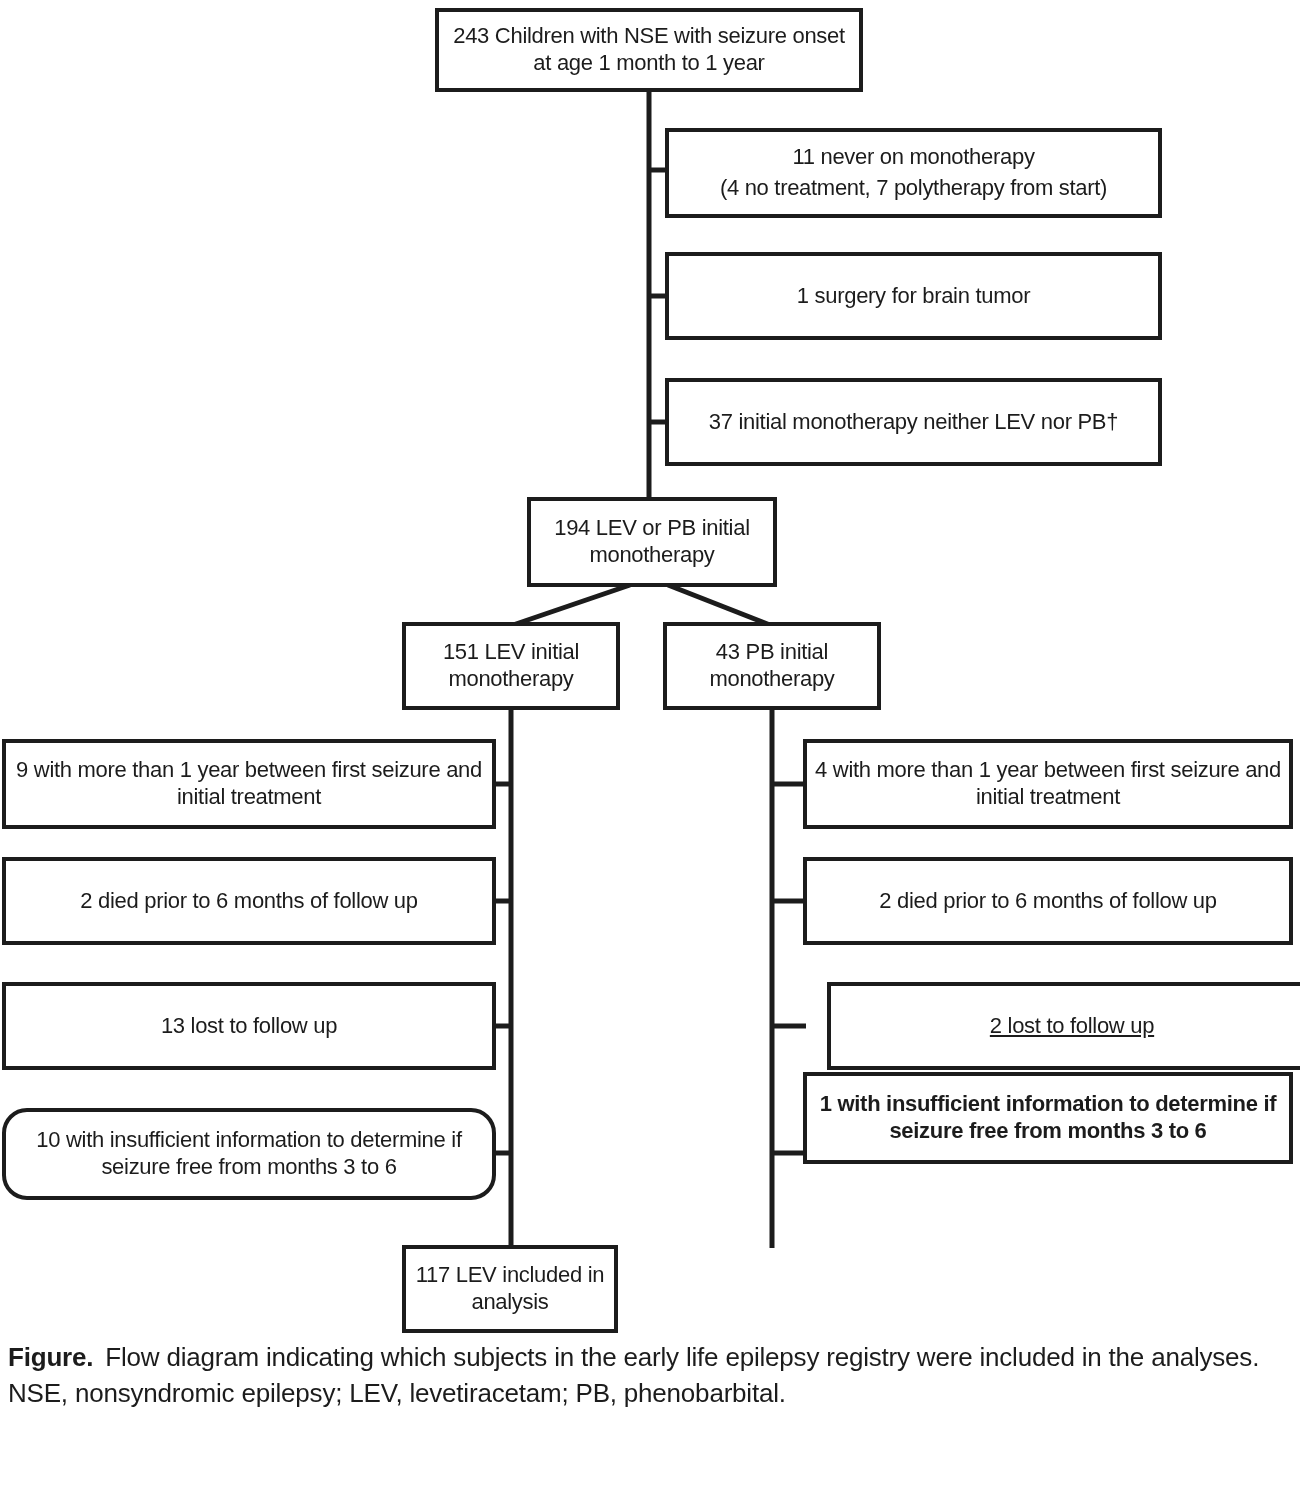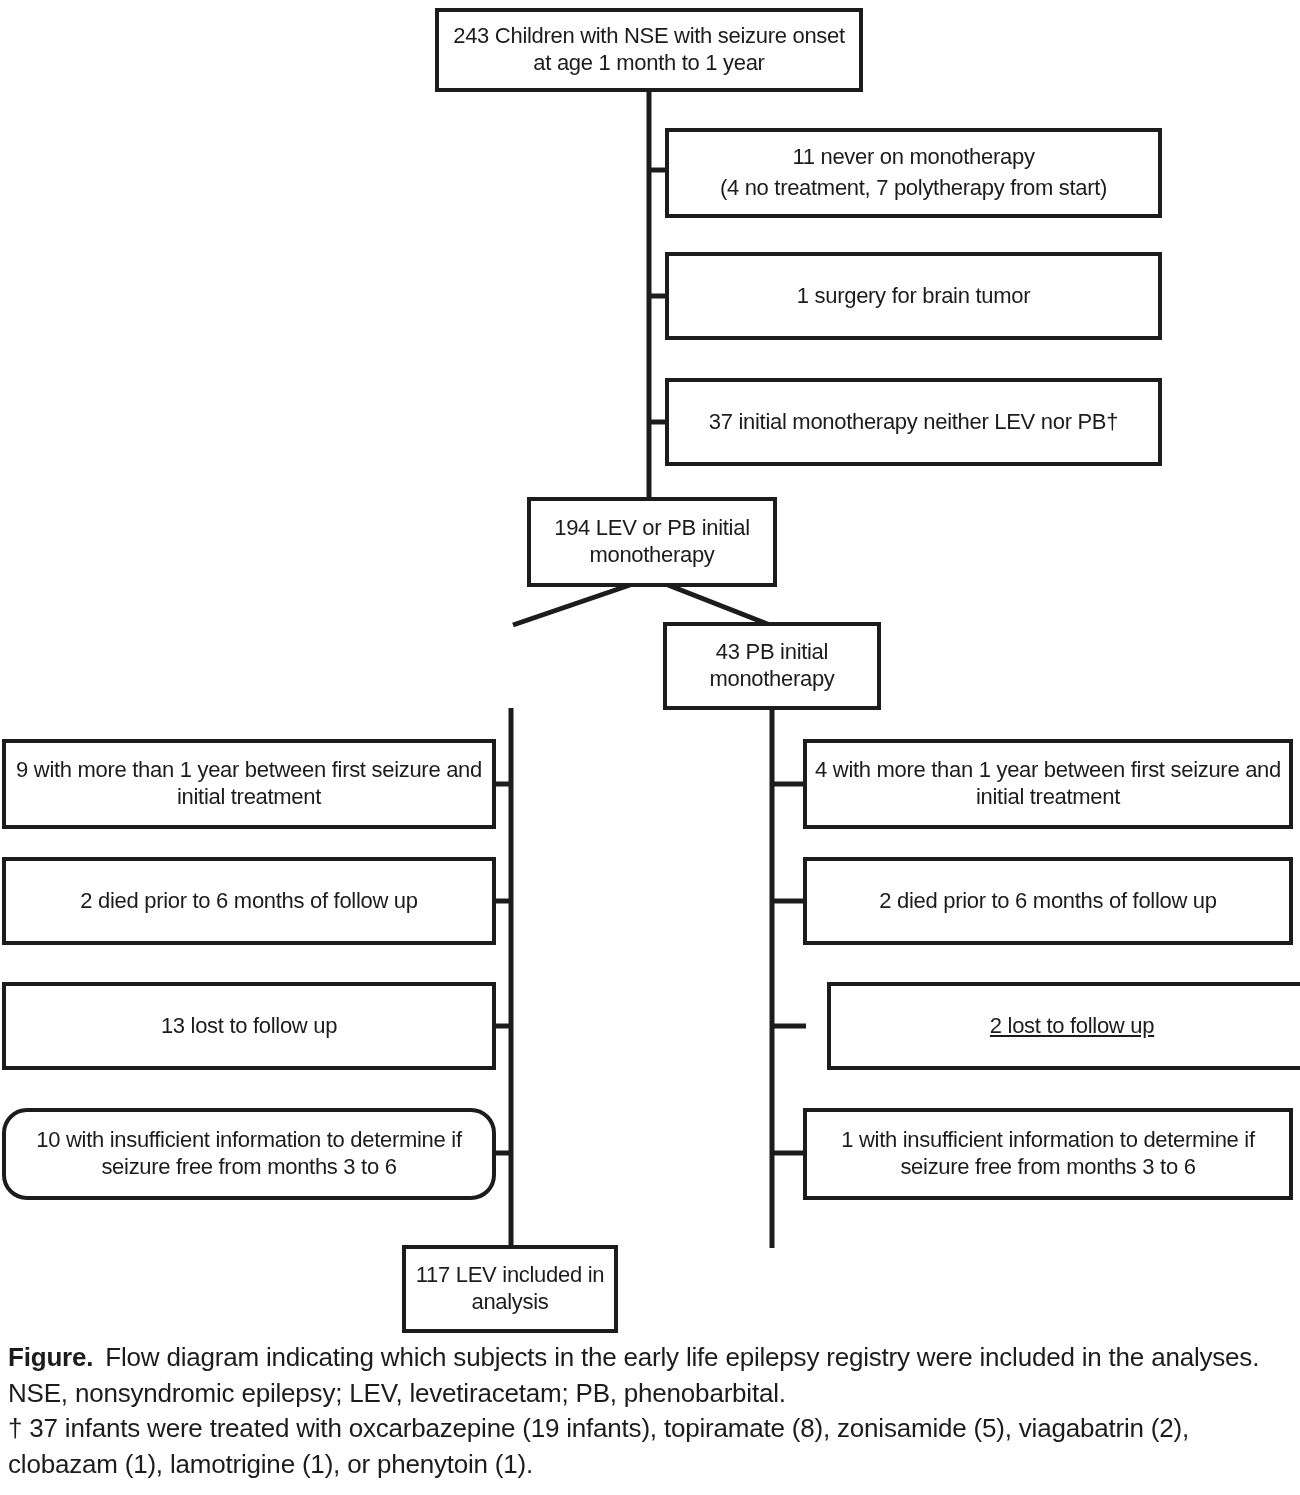--- a/index.html
+++ b/index.html
@@ -41,21 +41,21 @@
   #b-194  { left: 527px; top: 497px;  width: 250px; height: 90px; }
   #b-151  { left: 402px; top: 622px;  width: 218px; height: 88px; }
   #b-43   { left: 663px; top: 622px;  width: 218px; height: 88px; }
   #b-l1   { left: 2px;   top: 739px;  width: 494px; height: 90px; }
   #b-l2   { left: 2px;   top: 857px;  width: 494px; height: 88px; }
   #b-l3   { left: 2px;   top: 982px;  width: 494px; height: 88px; }
   #b-l4   { left: 2px;   top: 1108px; width: 494px; height: 92px; border-radius: 25px; }
   #b-r1   { left: 803px; top: 739px;  width: 490px; height: 90px; }
   #b-r2   { left: 803px; top: 857px;  width: 490px; height: 88px; }
   #b-r3   { left: 827px; top: 982px;  width: 490px; height: 88px; text-decoration: underline; }
-  #b-r4   { left: 803px; top: 1108px; width: 490px; height: 92px; }
+  #b-r4   { left: 803px; top: 1072px; width: 490px; height: 92px; font-weight: bold; }
   #b-117  { left: 402px; top: 1245px; width: 216px; height: 88px; }
   #b-38   { left: 663px; top: 1245px; width: 216px; height: 88px; }
   .line2 { margin-top: 4px; }
   .caption {
     position: absolute;
     left: 8px;
     top: 1340px;
     width: 1286px;
     font-size: 26px;
     line-height: 1.37;
@@ -94,34 +94,34 @@
     <div>11 never on monotherapy</div>
     <div class="line2">(4 no treatment, 7 polytherapy from start)</div>
   </div>
 
   <div class="box" id="b-ex2">1 surgery for brain tumor</div>
 
   <div class="box" id="b-ex3">37 initial monotherapy neither LEV nor PB†</div>
 
   <div class="box" id="b-194">194 LEV or PB initial monotherapy</div>
 
+  <div class="box" id="b-151">151 LEV initial monotherapy</div>
 
   <div class="box" id="b-43">43 PB initial monotherapy</div>
 
   <div class="box" id="b-l1">9 with more than 1 year between first seizure and initial treatment</div>
   <div class="box" id="b-l2">2 died prior to 6 months of follow up</div>
   <div class="box" id="b-l3">13 lost to follow up</div>
   <div class="box" id="b-l4">10 with insufficient information to determine if seizure free from months 3 to 6</div>
 
   <div class="box" id="b-r1">4 with more than 1 year between first seizure and initial treatment</div>
   <div class="box" id="b-r2">2 died prior to 6 months of follow up</div>
   <div class="box" id="b-r3">2 lost to follow up</div>
   <div class="box" id="b-r4">1 with insufficient information to determine if seizure free from months 3 to 6</div>
 
   <div class="box" id="b-117">117 LEV included in analysis</div>
 
 
   <div class="caption">
     <p><span class="cap-label">Figure.</span><span>Flow diagram indicating which subjects in the early life epilepsy registry were included in the analyses.  NSE, nonsyndromic epilepsy; LEV, levetiracetam; PB, phenobarbital.</span></p>
-    <p>† 37 infants were treated with oxcarbazepine (19 infants), topiramate (8), zonisamide (5), viagabatrin (2), clobazam (1), lamotrigine (1), or phenytoin (1).</p>
   </div>
 
 </div>
 
 </body></html>

